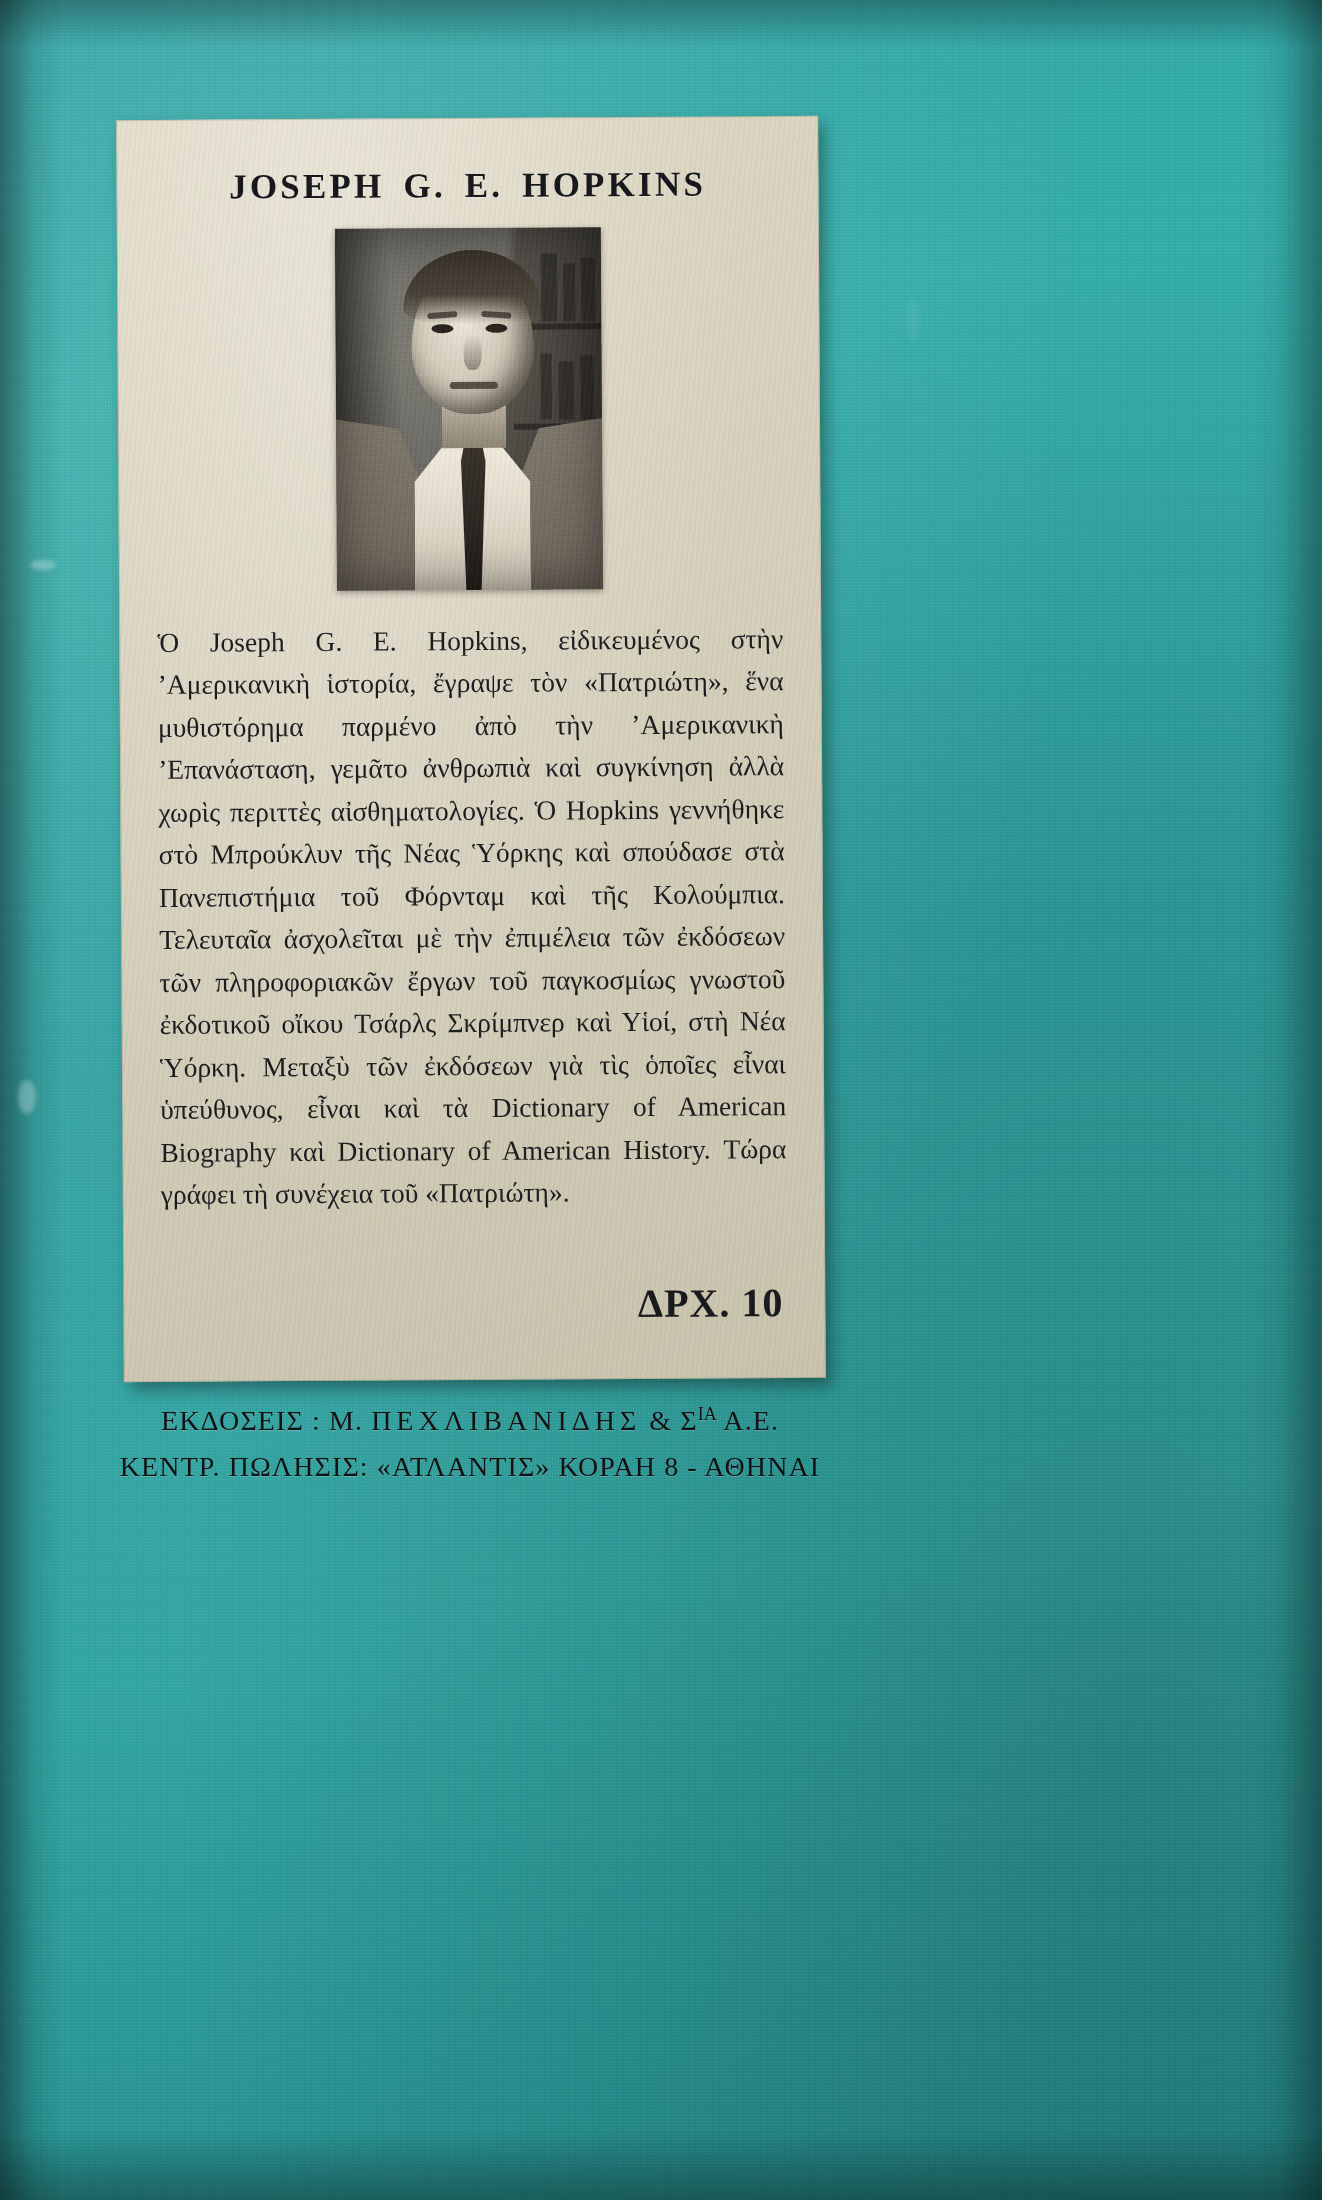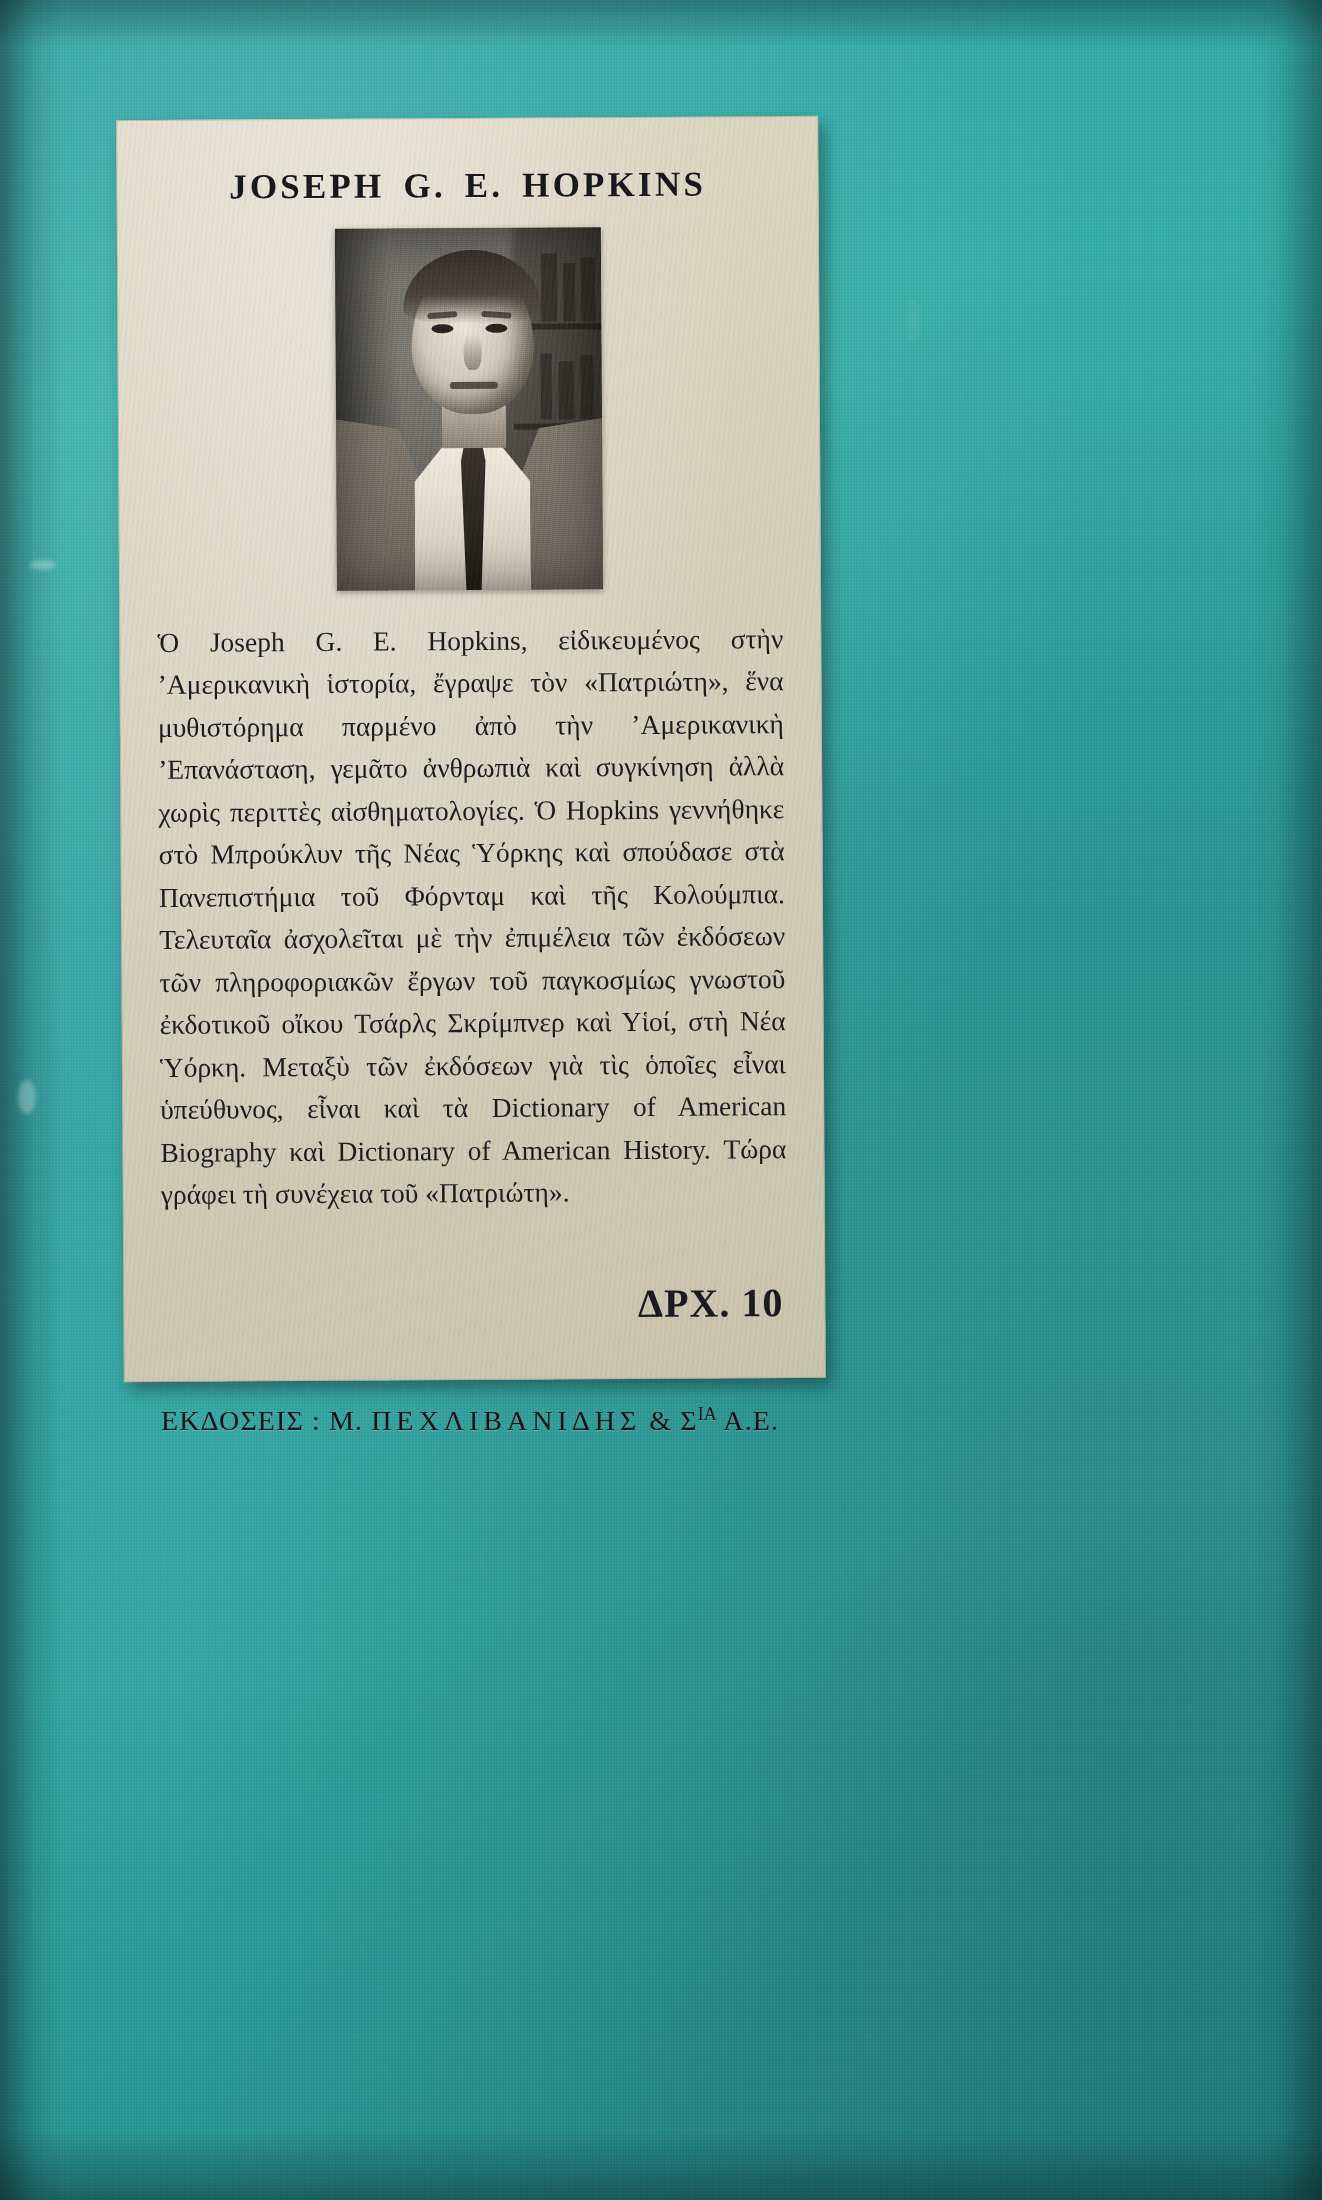--- a/index.html
+++ b/index.html
@@ -341,15 +341,16 @@
       </div>
 
       <div id="blurb">Ὁ Joseph G. E. Hopkins, εἰδικευμένος στὴν ’Αμερικανικὴ ἱστορία, ἔγραψε τὸν «Πατριώτη», ἕνα μυθιστόρημα παρμένο ἀπὸ τὴν ’Αμερικανικὴ ’Επανάσταση, γεμᾶτο ἀνθρωπιὰ καὶ συγκίνηση ἀλλὰ χωρὶς περιττὲς αἰσθηματολογίες. Ὁ Hopkins γεννήθηκε στὸ Μπρούκλυν τῆς Νέας Ὑόρκης καὶ σπούδασε στὰ Πανεπιστήμια τοῦ Φόρνταμ καὶ τῆς Κολούμπια. Τελευταῖα ἀσχολεῖται μὲ τὴν ἐπιμέλεια τῶν ἐκδόσεων τῶν πληροφοριακῶν ἔργων τοῦ παγκοσμίως γνωστοῦ ἐκδοτικοῦ οἴκου Τσάρλς Σκρίμπνερ καὶ Υἱοί, στὴ Νέα Ὑόρκη. Μεταξὺ τῶν ἐκδόσεων γιὰ τὶς ὁποῖες εἶναι ὑπεύθυνος, εἶναι καὶ τὰ Dictionary of American Biography καὶ Dictionary of American History. Τώρα γράφει τὴ συνέχεια τοῦ «Πατριώτη».</div>
 
       <div id="price">ΔΡΧ. 10</div>
     </div>
   </div>
 
   <div id="publisher">
     <p class="pub-line"><span>ΕΚΔΟΣΕΙΣ : Μ. </span><span class="sp">ΠΕΧΛΙΒΑΝΙΔΗΣ</span><span> &amp; Σ</span><span class="sup">ΙΑ</span><span> Α.Ε.</span></p>
+    <p class="pub-line">ΚΕΝΤΡ. ΠΩΛΗΣΙΣ: «ΑΤΛΑΝΤΙΣ» ΚΟΡΑΗ 8 - ΑΘΗΝΑΙ</p>
   </div>
 
 </div>
 
 </body></html>

